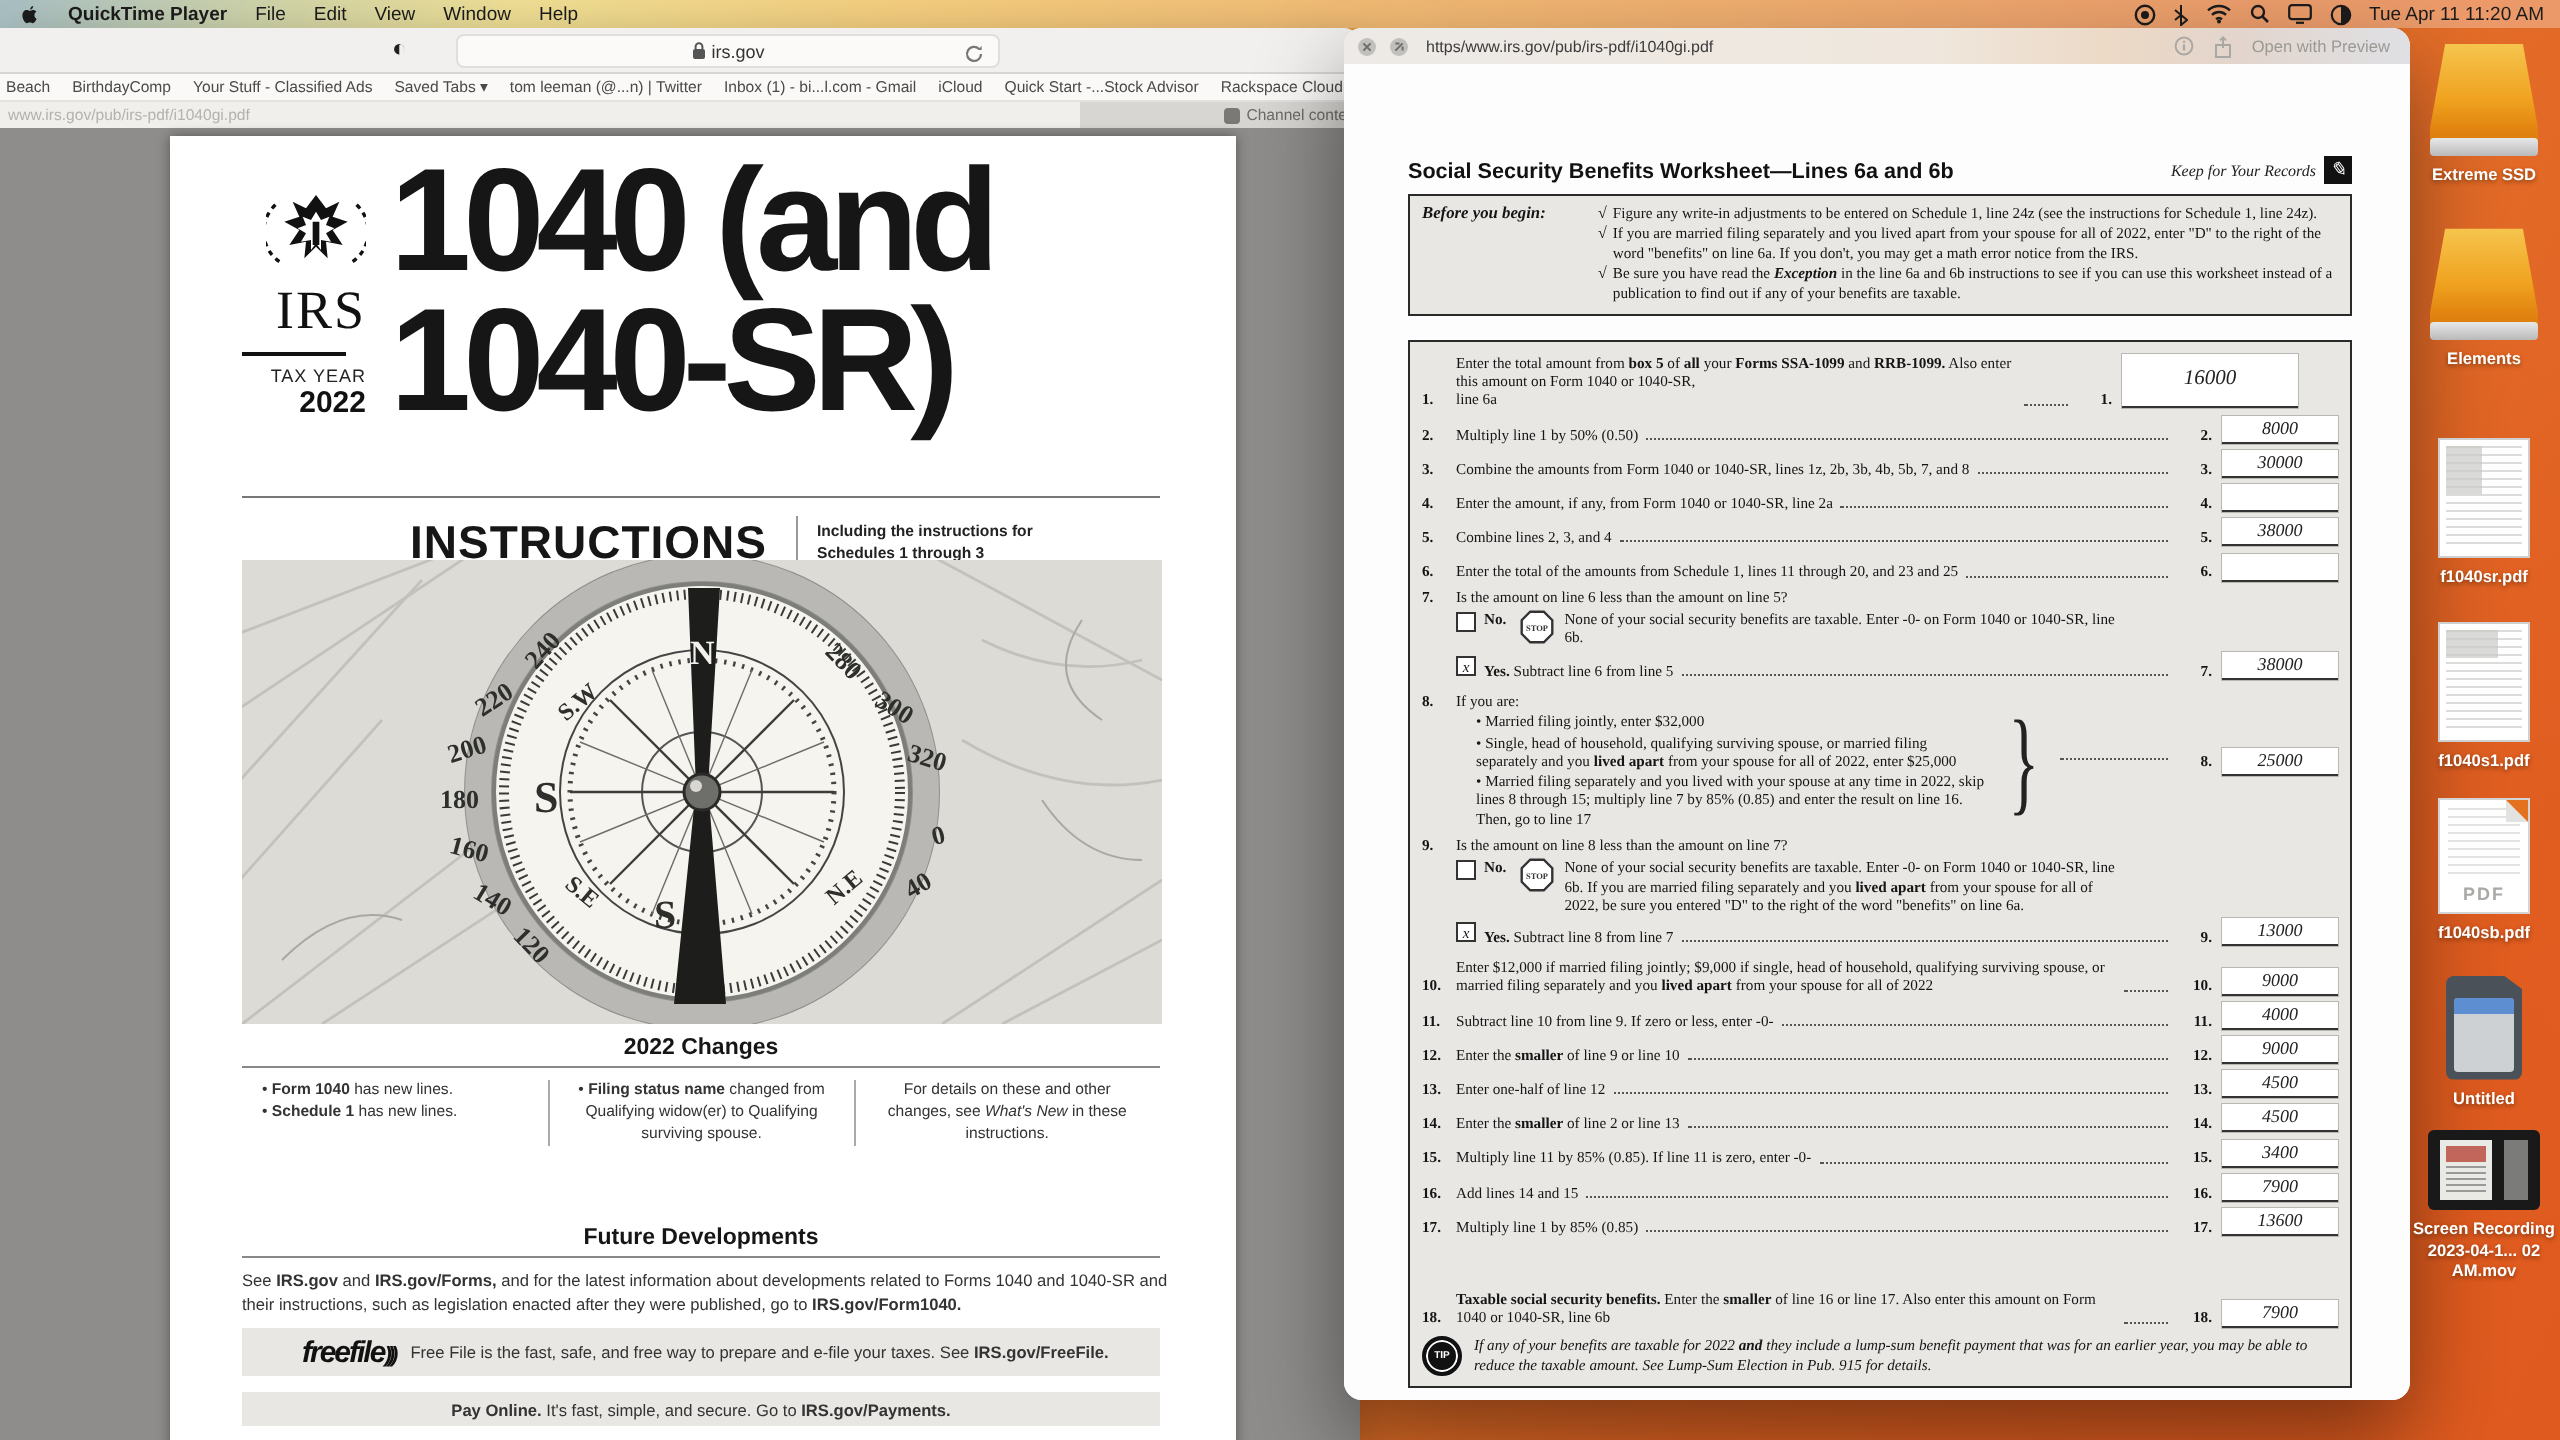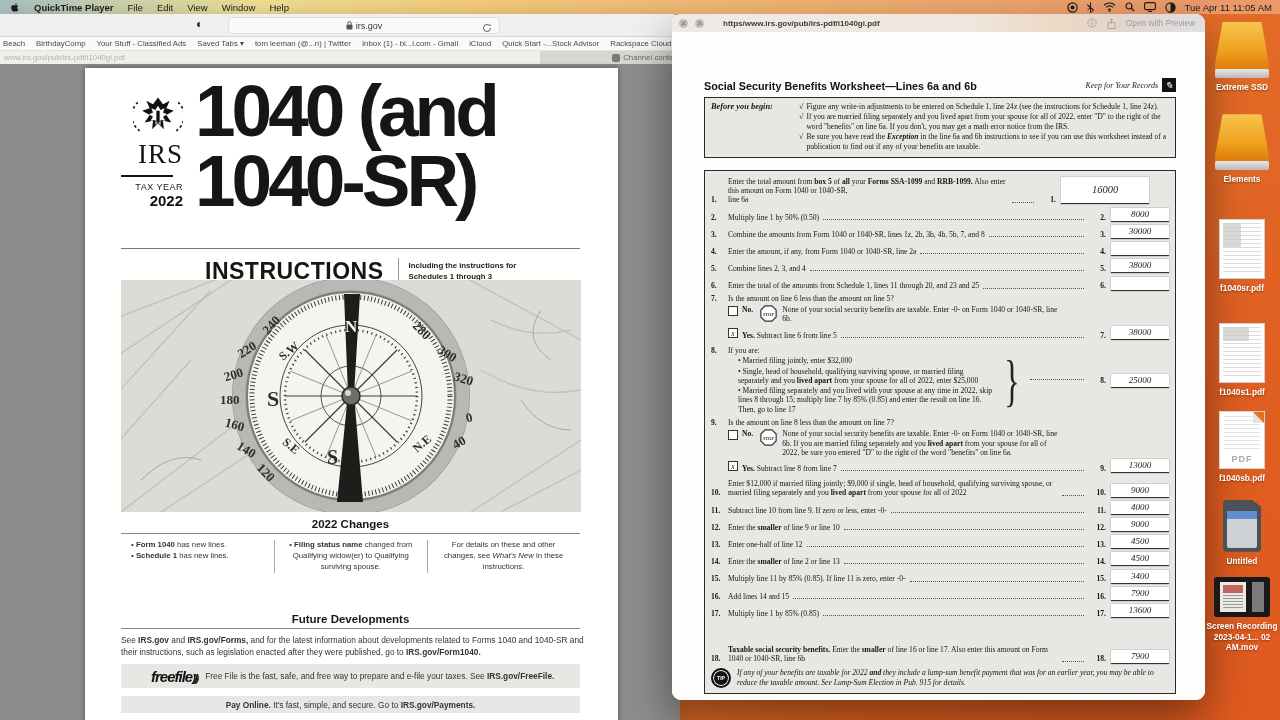--- a/index.html
+++ b/index.html
@@ -73,21 +73,21 @@
   .b{font-weight:bold;} .i{font-style:italic;}
   
   #qlwin{position:absolute;left:672px;top:14px;width:533px;height:686px;border-radius:9px;
     overflow:hidden;box-shadow:0 20px 45px rgba(0,0,0,.45);background:#fdfdfd;}
   #qlbar{position:absolute;left:0;top:0;width:100%;height:18px;
     background:linear-gradient(90deg,#edeae7 0%,#efe7dd 55%,#ecd9c6 72%,#e3d5cd 84%,#dfe0e4 100%);
     display:flex;align-items:center;border-bottom:1px solid #d3d0cc;}
   .qlbtn{width:9px;height:9px;border-radius:50%;background:#c2c0bd;margin-left:7px;
     display:flex;align-items:center;justify-content:center;}
   .qlbtn svg{display:block;}
-  #qltitle{font-size:8px;font-weight:bold;color:#3c3c3c;margin-left:19px;}
+  #qltitle{font-size:8px;font-weight:normal;color:#3c3c3c;margin-left:9px;}
   #qlright{margin-left:auto;display:flex;align-items:center;gap:10px;padding-right:10px;}
   #qlright .gic{color:#aaa8a4;display:flex;}
   #openwith{font-size:8.3px;color:#9b9995;}
   #qlcontent{position:absolute;left:0;top:18px;width:100%;height:668px;background:#fdfdfd;}
   
   #ws{position:absolute;left:32px;top:46px;width:472px;font-family:"Liberation Serif",serif;color:#151515;}
   #wshead{display:flex;align-items:flex-end;margin-bottom:5px;}
   #wstitle{font-family:"Liberation Sans",sans-serif;font-weight:bold;font-size:10.8px;color:#111;}
   #wskeep{margin-left:auto;font-style:italic;font-size:8px;color:#222;display:flex;align-items:center;gap:4px;}
   #pencil{width:14px;height:14px;background:#111;color:#fff;font-size:10px;display:flex;
@@ -205,21 +205,21 @@
             <rect x="0.6" y="0.6" width="10.8" height="7" rx="1.4" fill="none" stroke="#1c1c1c" stroke-width="1.1"></rect>
             <path d="M4 9.4h4" stroke="#1c1c1c" stroke-width="1.1"></path>
           </svg>
       </span>
       <span class="mb-ic">
         <svg width="11" height="11" viewBox="0 0 11 11">
             <circle cx="5.5" cy="5.5" r="4.6" fill="none" stroke="#1c1c1c" stroke-width="1.1"></circle>
             <path d="M5.5 .9a4.6 4.6 0 0 1 0 9.2z" fill="#1c1c1c"></path>
           </svg>
       </span>
-      <span class="mb-clock">Tue Apr 11  11:05 AM</span>
+      <span class="mb-clock">Tue Apr 11  11:20 AM</span>
     </div>
   </div>
 
   <div id="browser">
     <div id="toolbar">
       <span class="ext-circle">◐</span>
       <div id="addressbar">
         <svg width="7" height="9" viewBox="0 0 7 9">
             <rect x="0.5" y="3.5" width="6" height="5" rx="1" fill="#555"></rect>
             <path d="M1.8 3.5V2.3a1.7 1.7 0 0 1 3.4 0v1.2" fill="none" stroke="#555" stroke-width="1"></path>
@@ -647,21 +647,21 @@
         </div>
       <div class="dlabel">Elements</div>
     </div>
     <div class="dicon" style="margin-top:34px;">
       <div class="pdfthumb">
           <div class="tx"></div>
           <div class="blkzone"></div>
         </div>
       <div class="dlabel">f1040sr.pdf</div>
     </div>
-    <div class="dicon" style="margin-top:30px;">
+    <div class="dicon" style="margin-top:18px;">
       <div class="pdfthumb">
           <div class="tx"></div>
           <div class="blkzone" style="width:26px;height:14px;"></div>
         </div>
       <div class="dlabel">f1040s1.pdf</div>
     </div>
     <div class="dicon" style="margin-top:14px;">
       <div class="pdficon">
         <div class="lines"></div>
           <div class="fold"></div>

